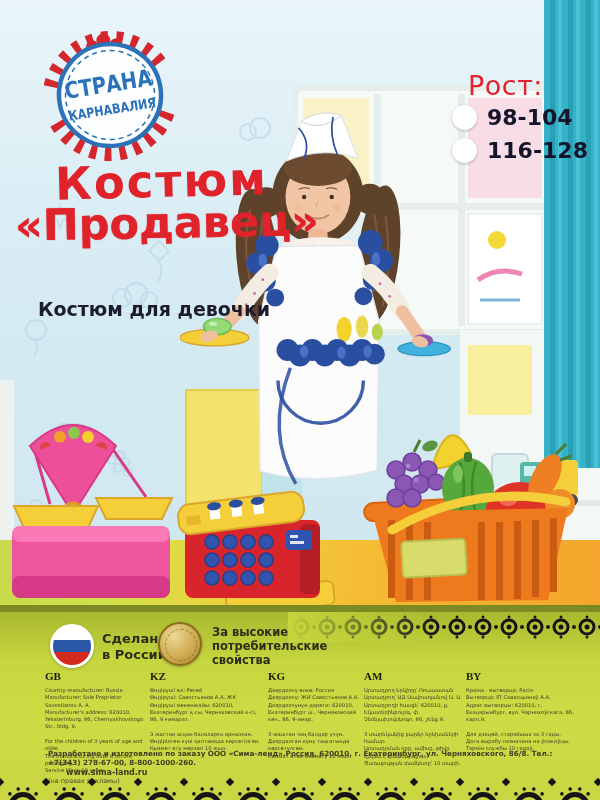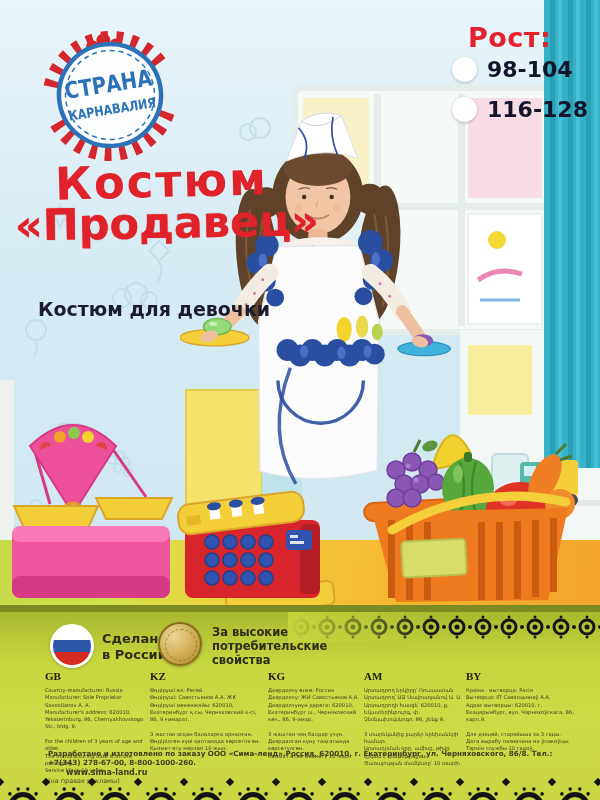--- a/index.html
+++ b/index.html
@@ -4,21 +4,21 @@
 <style>
   html,body{margin:0;padding:0;background:#888;}
   #package{position:relative;width:600px;height:800px;overflow:hidden;background:#fff;
     font-family:"DejaVu Sans","Liberation Sans",sans-serif;}
   .abs{position:absolute;}
   .pre{white-space:pre-line;}
   
   #wall{left:0;top:0;width:600px;height:612px;
     background:linear-gradient(180deg,#e9f5fa 0%,#d6ebf3 45%,#cfe7f0 100%);}
   
-  .size-label{color:#e3222e;font-size:27px;font-weight:bold;letter-spacing:.5px;}
+  .size-label{color:#e3222e;font-size:27px;font-weight:normal;letter-spacing:.5px;margin-top:48px;}
   .size-row{display:flex;gap:10px;height:30px;}
   .size-circle{width:25px;height:25px;border-radius:50%;background:#fff;
     box-shadow:0 1px 3px rgba(0,0,0,.25);}
   .size-text{color:#14142a;font-size:22px;font-weight:bold;}
   
   .title1{color:#e0232b;font-size:45px;font-weight:bold;letter-spacing:2px;text-align:center;transform:rotate(-1.5deg);}
   .title2{color:#e0232b;font-size:43px;font-weight:bold;letter-spacing:0px;text-align:center;transform:rotate(-1deg);
     text-shadow:0 0 1px #e0232b;}
   .subtitle{color:#1c1c2e;font-size:19px;font-weight:bold;margin-top:28px;}
   .kit{color:#1c1c2e;font-size:20px;font-weight:bold;line-height:1.25;}
@@ -360,21 +360,21 @@
       <text x="80" y="86" text-anchor="middle" font-size="13.5" font-weight="bold" fill="#2b72b8" textLength="88" lengthAdjust="spacingAndGlyphs">КАРНАВАЛИЯ</text>
     </g>
   </svg>
 
   <div class="abs" style="left:452px;top:22px;width:145px">
     <div class="size-label" style="margin-left:16px">Рост:</div>
     <div class="size-row" style="margin-top:4px">
       <span class="size-circle"></span>
       <span class="size-text">98-104</span>
     </div>
-    <div class="size-row" style="margin-top:10px">
+    <div class="size-row" style="margin-top:3px">
       <span class="size-circle"></span>
       <span class="size-text">116-128</span>
     </div>
   </div>
 
   <div class="abs title1" style="left:55px;top:155px;width:210px">Костюм</div>
   <div class="abs title2" style="left:15px;top:198px;width:290px">«Продавец»</div>
 
   <div class="abs subtitle" style="left:38px;top:270px">Костюм для девочки</div>
 

